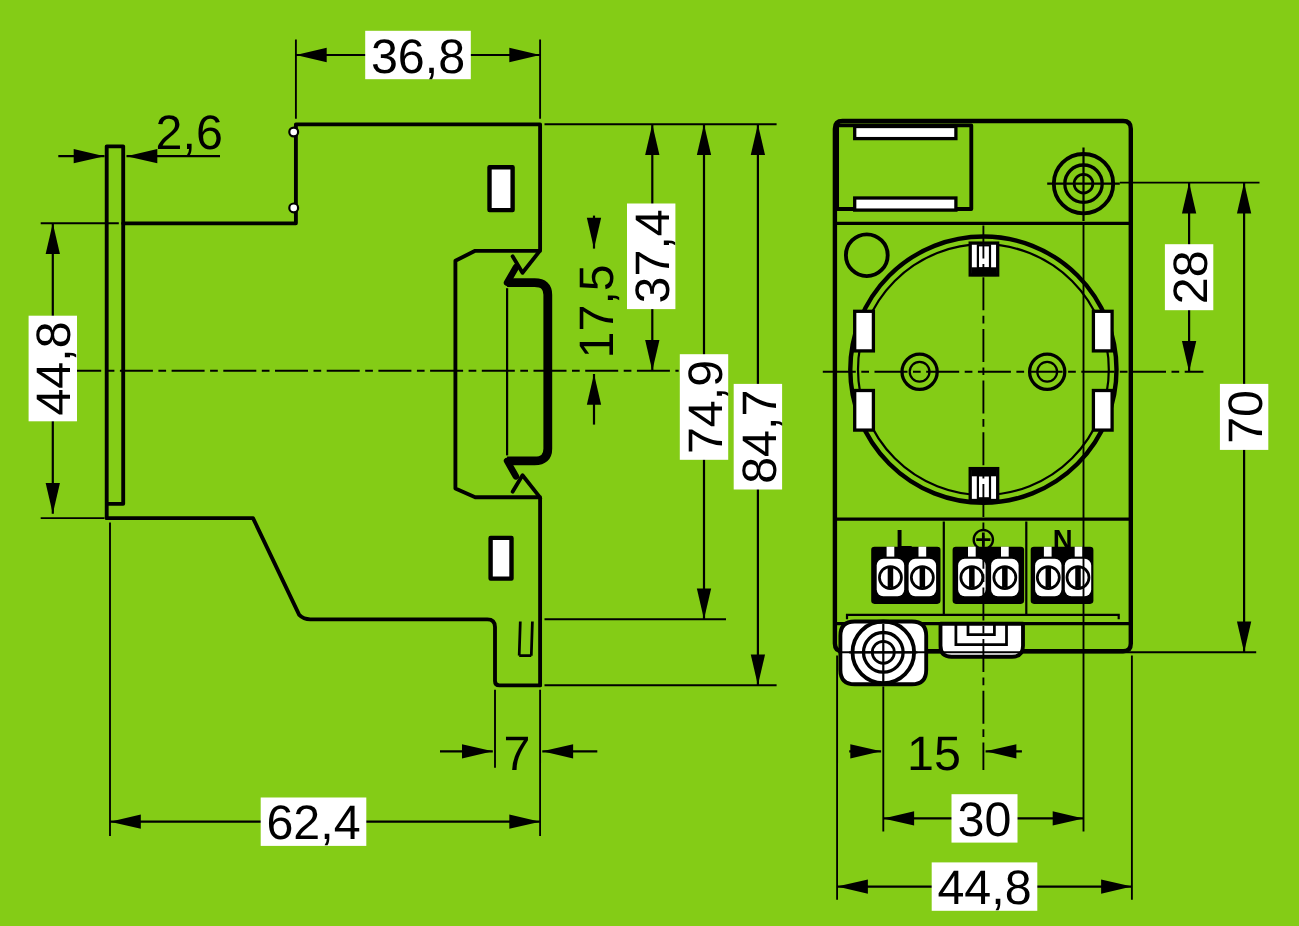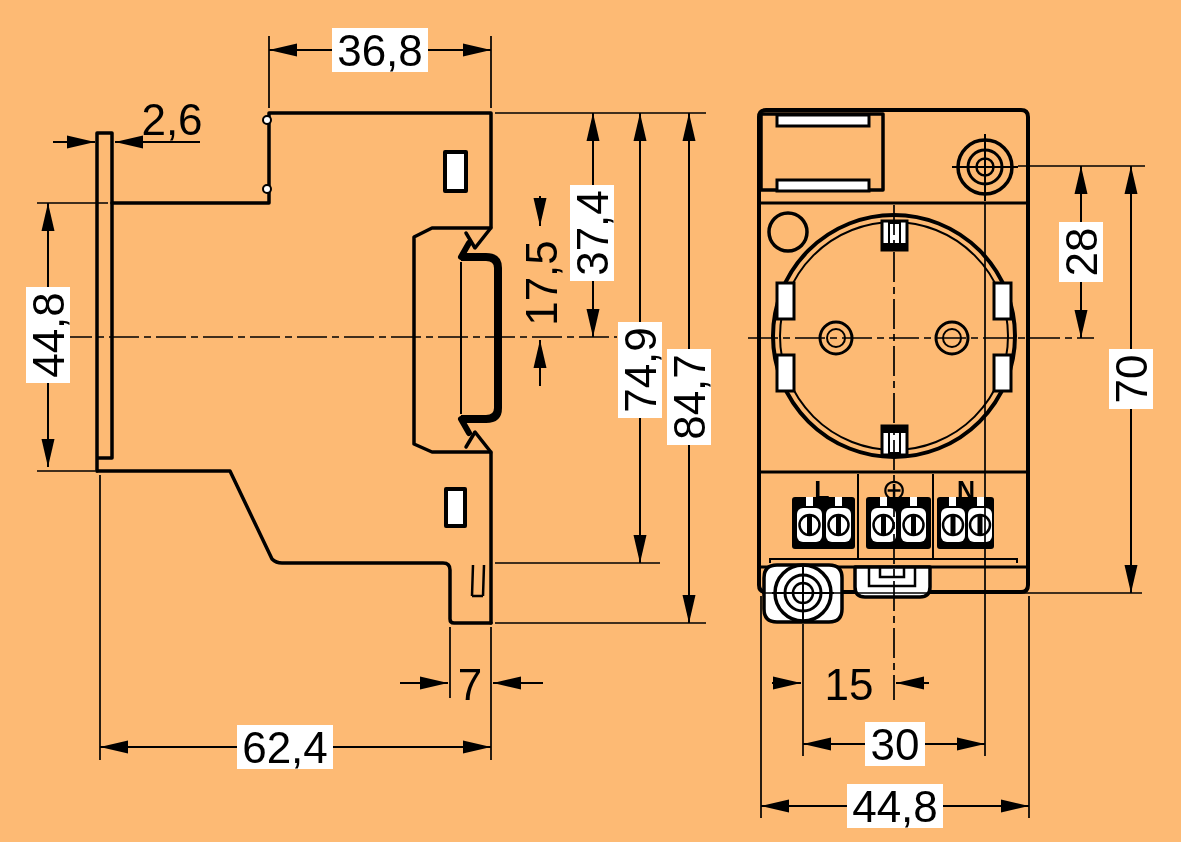--- a/index.html
+++ b/index.html
@@ -1,16 +1,16 @@
 <!DOCTYPE html>
 <html><head>
 <meta charset="utf-8">
 <style>
   html,body{margin:0;padding:0;background:#ffffff;}
-  .stage{position:relative;width:1181px;height:842px;background:#fdba74;overflow:hidden;}
+  .stage{position:relative;width:1181px;height:842px;background:#84cc16;overflow:hidden;}
   svg{display:block;}
   .ol{fill:none;stroke:#000;stroke-width:3.5;stroke-linejoin:round;stroke-linecap:round;}
   .ol4{fill:none;stroke:#000;stroke-width:4;stroke-linejoin:round;}
   .th2{fill:none;stroke:#000;stroke-width:2;}
   .th25{fill:none;stroke:#000;stroke-width:2.5;}
   .th3{fill:none;stroke:#000;stroke-width:3;}
   .thin{fill:none;stroke:#000;stroke-width:1.7;}
   .dim{fill:none;stroke:#000;stroke-width:2;}
   .cl{fill:none;stroke:#000;stroke-width:1.7;stroke-dasharray:30 5 7 5;}
   .thick{fill:none;stroke:#000;stroke-width:8;stroke-linejoin:round;}

